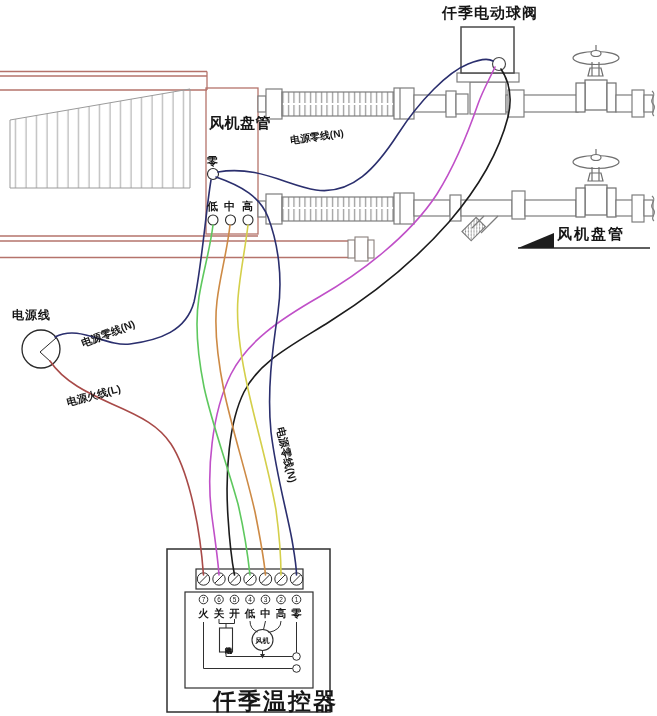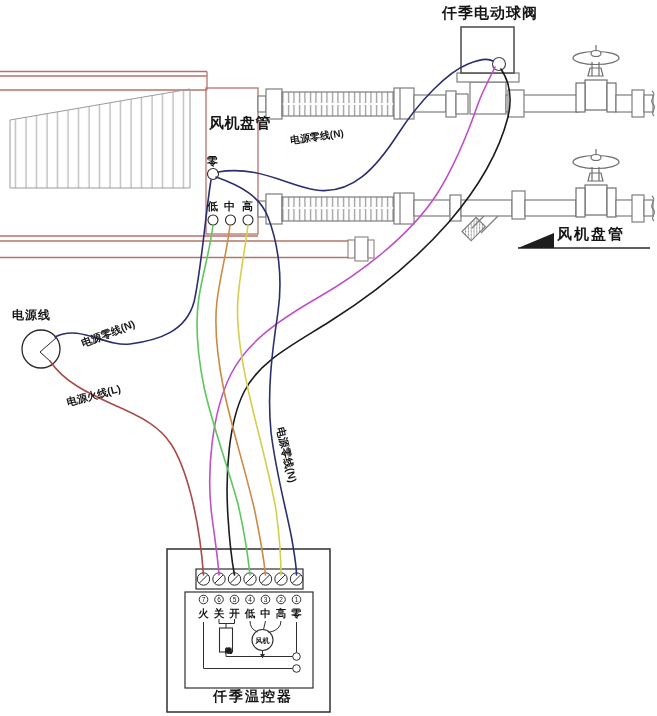--- a/index.html
+++ b/index.html
@@ -239,15 +239,15 @@
 <div class="lbl rot" style="left:66px;top:390px;font-size:10.5px;transform:rotate(-15deg);">电源火线(L)</div>
 
 <div class="lbl rot" style="left:258px;top:449px;font-size:10.5px;transform:rotate(77deg);">电源零线(N)</div>
 
 <div class="lbl" style="left:557px;top:226px;font-size:15px;letter-spacing:2px;">风机盘管</div>
 
 <div class="vtext" style="left:220px;top:629px;width:12px;height:23px;">电动阀</div>
 
 <div class="fanlbl" style="left:252px;top:635.5px;width:21px;">风机</div>
 
-<div class="lbl" style="left:213px;top:689px;font-size:14px;letter-spacing:2px;">仟季温控器</div>
+<div class="lbl" style="left:213px;top:689px;font-size:23px;letter-spacing:2px;">仟季温控器</div>
 
 </div>
 
 </body></html>

